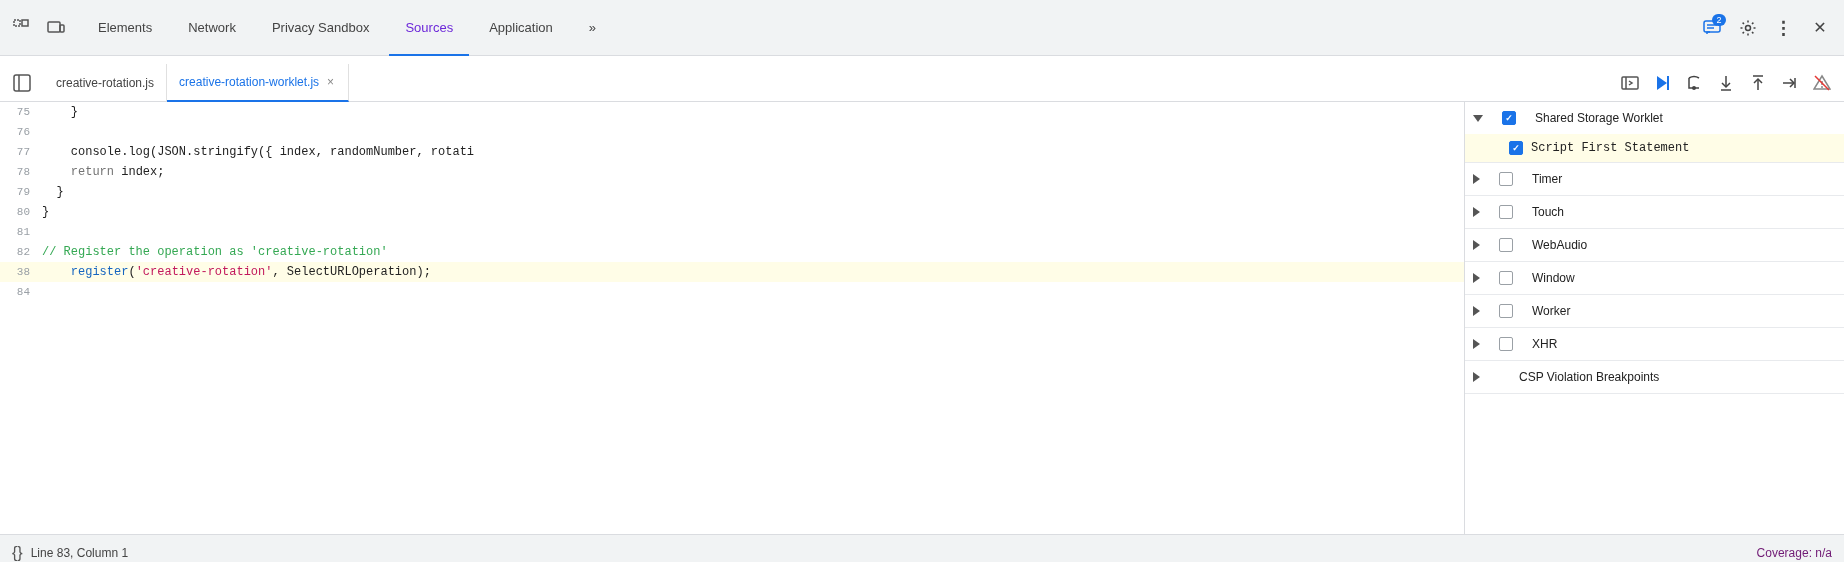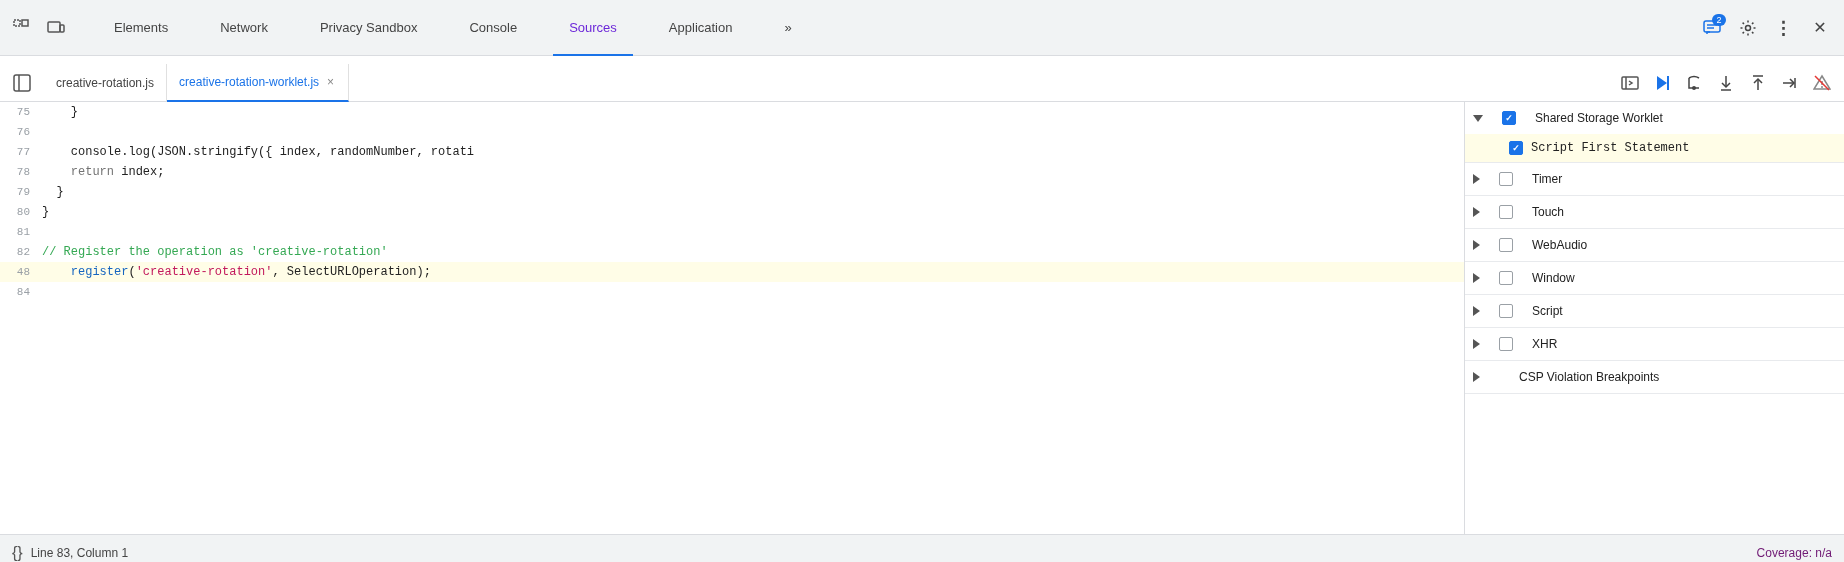--- a/index.html
+++ b/index.html
@@ -13,21 +13,21 @@
     }
 
     
     .tab-bar {
       display: flex;
       align-items: center;
       height: 56px;
       border-bottom: 1px solid #dadce0;
       background: #f1f3f4;
       padding: 0 8px;
-      gap: 20px;
+      gap: 4px;
     }
     .tab-bar-icons {
       display: flex;
       align-items: center;
       gap: 6px;
       margin-right: 8px;
     }
     .devtools-icon {
       width: 28px;
       height: 28px;
@@ -325,23 +325,20 @@
 
   <div class="tab-item">
     <span>Elements</span>
   </div>
   <div class="tab-item">
     <span>Network</span>
   </div>
   <div class="tab-item">
     <span>Privacy Sandbox</span>
   </div>
-  <div class="tab-item">
-    <span>Console</span>
-  </div>
   <div class="tab-item active">
     <span>Sources</span>
   </div>
   <div class="tab-item">
     <span>Application</span>
   </div>
   <div class="tab-item">
     <span>»</span>
   </div>
 
@@ -485,21 +482,21 @@
         <span class="line-num">81</span>
         <span class="line-content"></span>
       </div>
 
       <div class="code-line">
         <span class="line-num">82</span>
         <span class="line-content comment">// Register the operation as 'creative-rotation'</span>
       </div>
 
       <div class="code-line highlighted">
-        <span class="line-num">48</span>
+        <span class="line-num">38</span>
         <span class="line-content">    <span class="kw-register">register</span>(<span class="str-literal">'creative-rotation'</span>, SelectURLOperation);</span>
       </div>
 
       <div class="code-line">
         <span class="line-num">84</span>
         <span class="line-content"></span>
       </div>
 
     </div>
   </div>
@@ -547,21 +544,21 @@
         <div class="arrow-right"></div>
         <div class="checkbox"></div>
         <span class="bp-section-title">Window</span>
       </div>
     </div>
 
     <div class="bp-section">
       <div class="bp-section-header">
         <div class="arrow-right"></div>
         <div class="checkbox"></div>
-        <span class="bp-section-title">Script</span>
+        <span class="bp-section-title">Worker</span>
       </div>
     </div>
 
     <div class="bp-section">
       <div class="bp-section-header">
         <div class="arrow-right"></div>
         <div class="checkbox"></div>
         <span class="bp-section-title">XHR</span>
       </div>
     </div>

